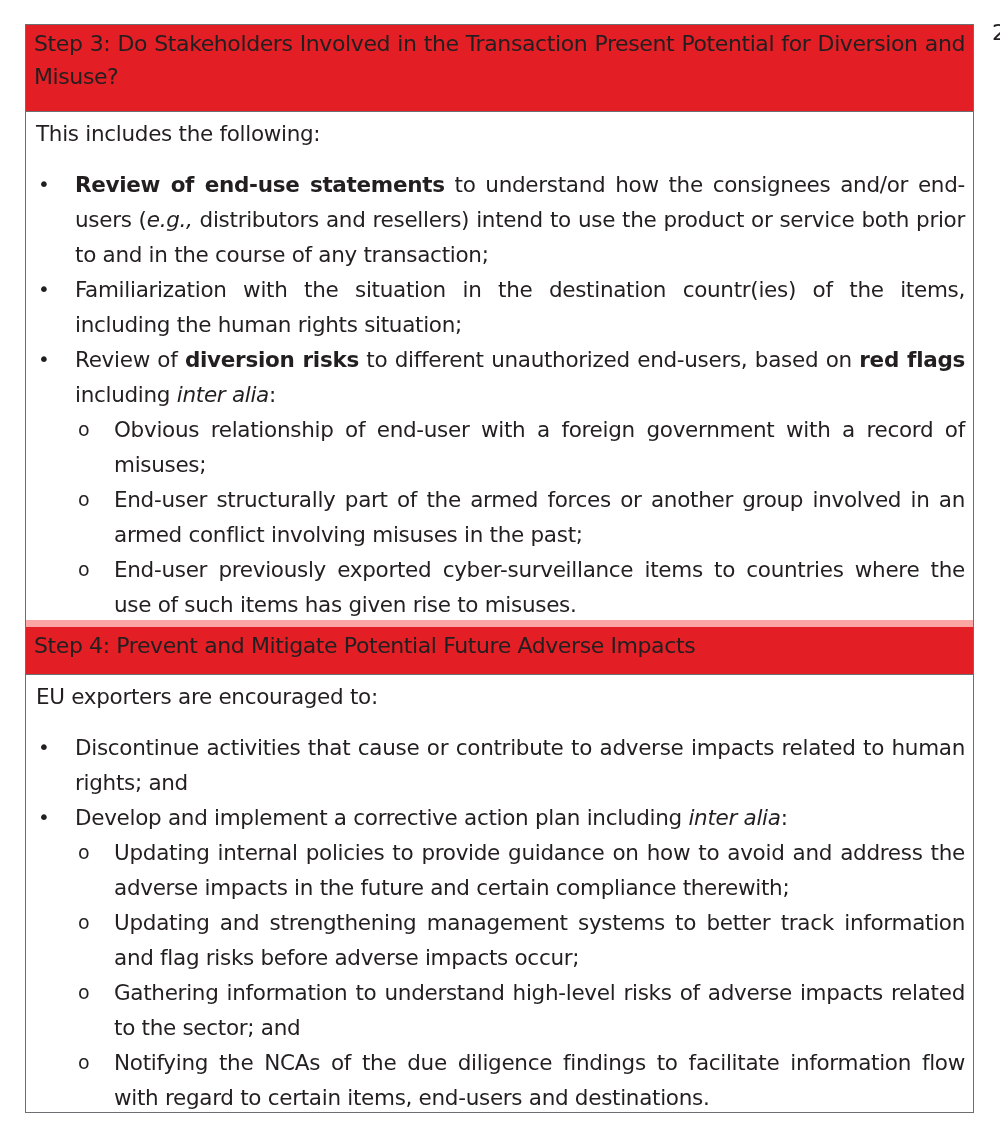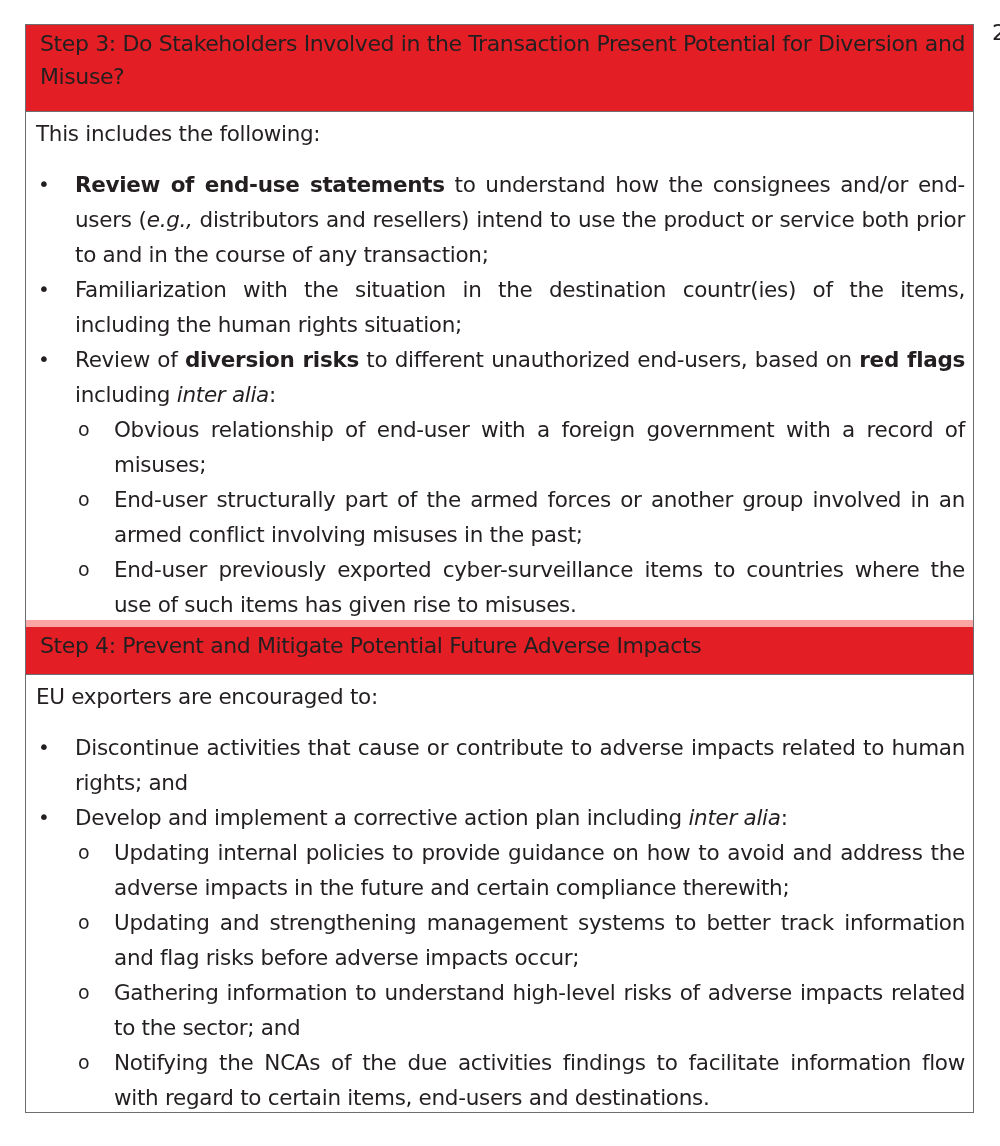--- a/index.html
+++ b/index.html
@@ -29,21 +29,21 @@
     top: 24px;
     width: 949px;
     border: 1px solid #6d6e71;
     box-sizing: border-box;
   }
   .header {
     background: #e31e24;
     color: #231f20;
     font-size: 22px;
     line-height: 33px;
-    padding: 2px 8px 0 14px;
+    padding: 2px 8px 0 8px;
     box-sizing: border-box;
     border-bottom: 1px solid #6d6e71;
     text-align: justify;
     letter-spacing: -0.4px;
   }
   .header.step3 { height: 87px; }
   .header.step4 {
     height: 55px;
     border-top: 7px solid #fca5a5;
     padding-top: 2px;
@@ -163,20 +163,20 @@
           <li>
             <span class="sub-bullet">o</span>
             <span>Updating and strengthening management systems to better track information and flag risks before adverse impacts occur;</span>
           </li>
           <li>
             <span class="sub-bullet">o</span>
             <span>Gathering information to understand high-level risks of adverse impacts related to the sector; and</span>
           </li>
           <li>
             <span class="sub-bullet">o</span>
-            <span>Notifying the NCAs of the due activities findings to facilitate information flow with regard to certain items, end-users and destinations.</span>
+            <span>Notifying the NCAs of the due diligence findings to facilitate information flow with regard to certain items, end-users and destinations.</span>
           </li>
         </ul>
       </li>
     </ul>
   </div>
 
 </div>
 
 </body></html>

